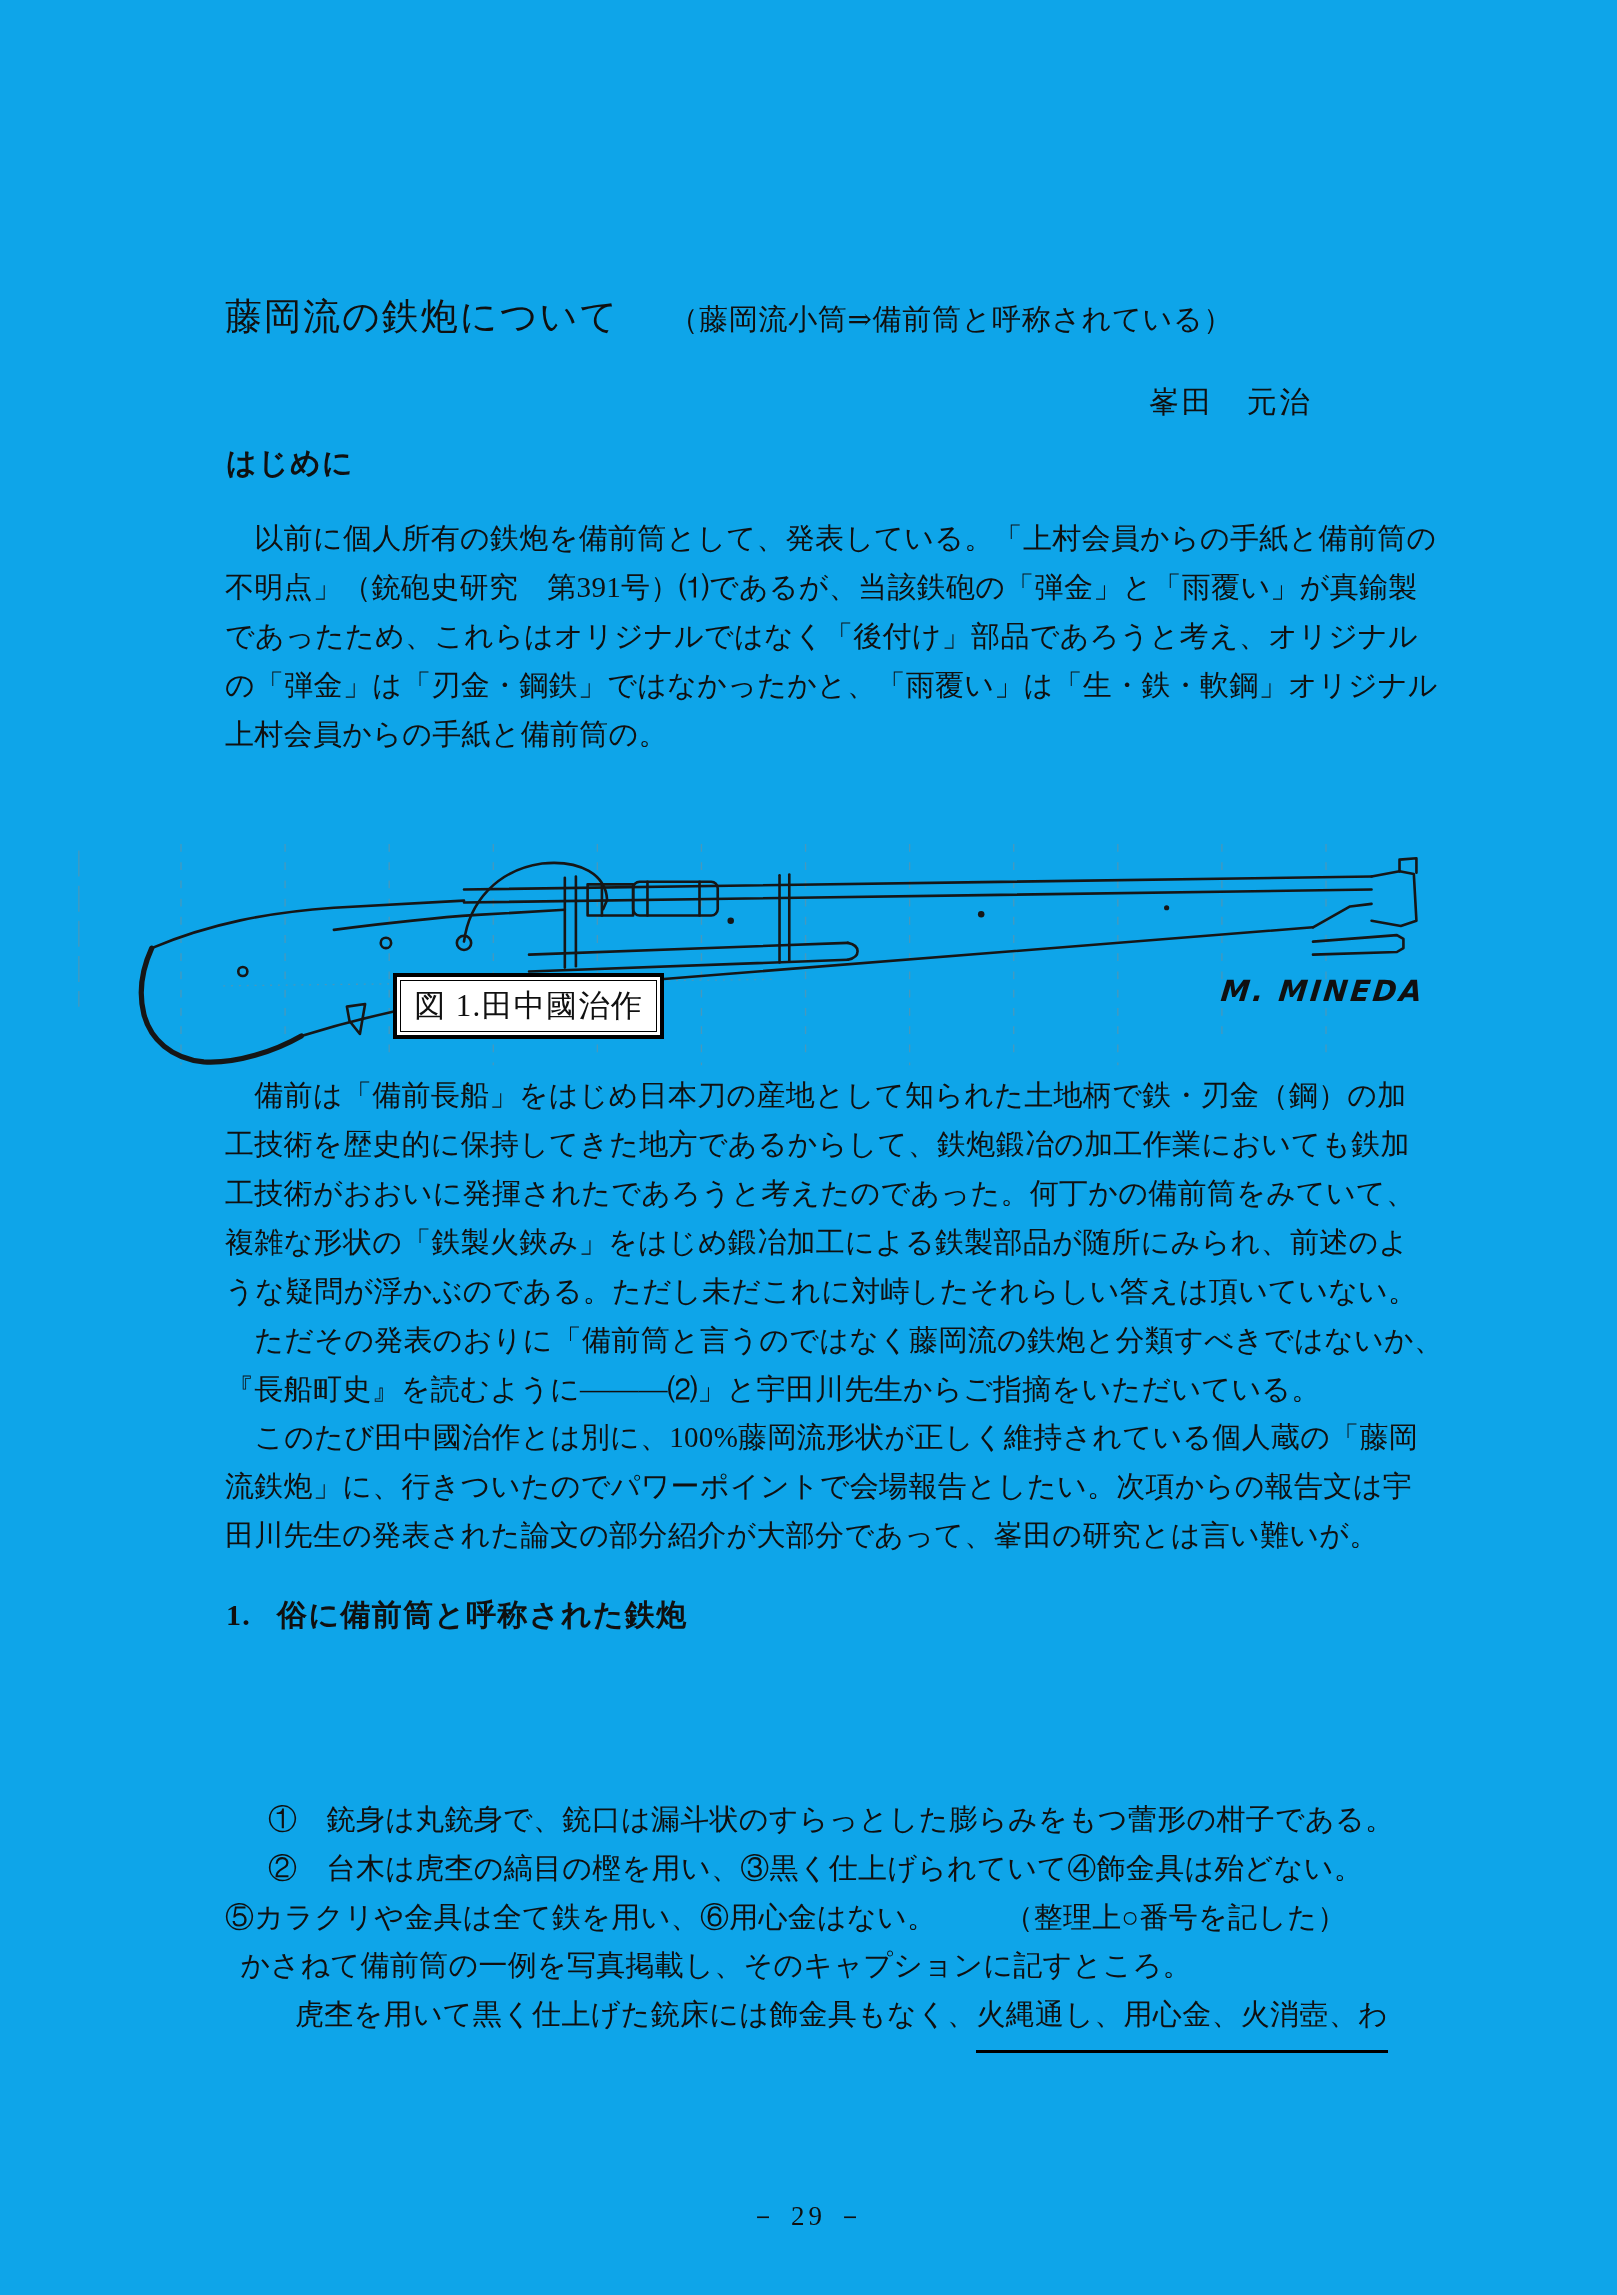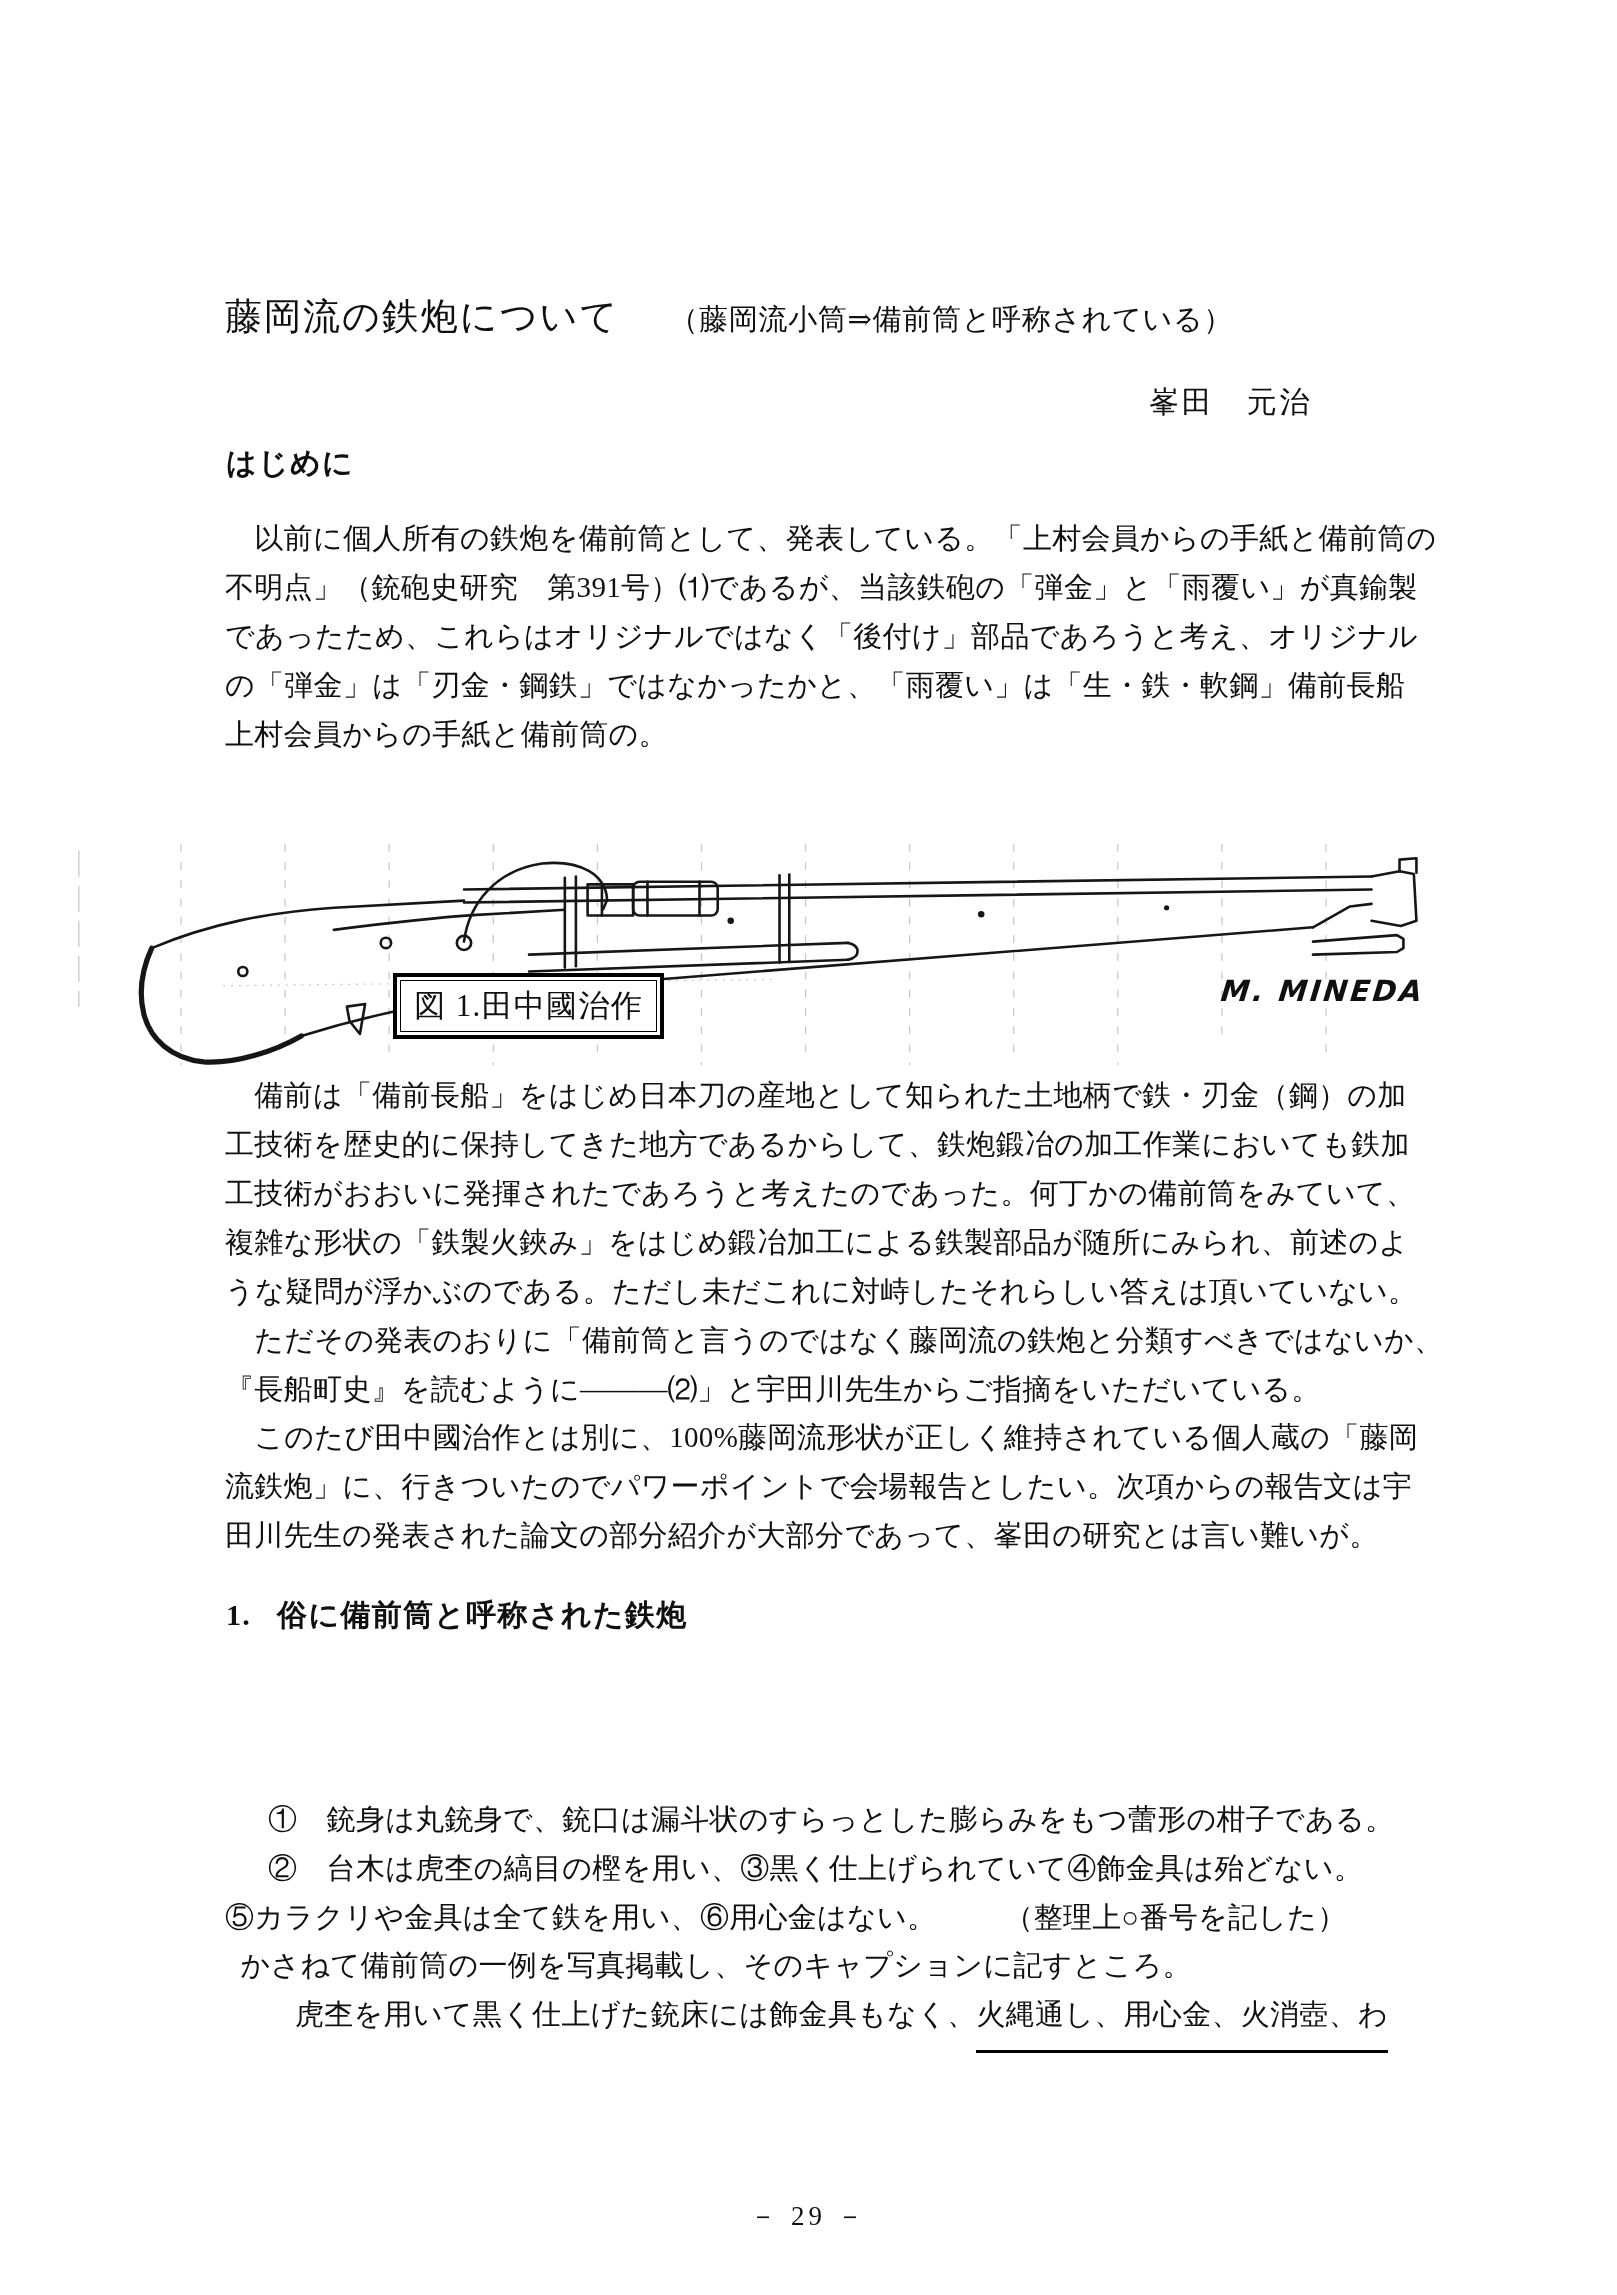--- a/index.html
+++ b/index.html
@@ -1,17 +1,17 @@
 <!DOCTYPE html>
 <html style="font-size:10.4px"><head>
 <meta charset="utf-8">
 <style>
   html,body{margin:0;padding:0;background:#777;}
   .page{
-    position:relative; width:1617px; height:2295px; background:#ffffff;
+    position:relative; width:1617px; height:2295px; background:#0ea5e9;
     font-family:"Liberation Serif","DejaVu Serif",serif; color:#101010;
     overflow:hidden;
   }
   .abs{position:absolute;}
   .title-row{top:292px; left:225px; width:1174px; white-space:nowrap;}
   .title{font-size:37px; letter-spacing:2px;}
   .title-note{font-size:29px; margin-left:50px; letter-spacing:0.7px;}
   .author-row{top:382px; left:225px; width:1167px; text-align:right; padding-right:0;}
   .author{font-size:30px; margin-right:80px; letter-spacing:2.6px;}
   .gothic{font-family:Liberation Serif, serif; font-weight:bold;}
@@ -55,21 +55,21 @@
   <div class="abs author-row">
     <span class="author">峯田　元治</span>
   </div>
 
   <div class="abs intro-heading gothic">はじめに</div>
 
   <div class="abs para" style="top:514px">
     <div>　以前に個人所有の鉄炮を備前筒として、発表している。「上村会員からの手紙と備前筒の</div>
     <div>不明点」（銃砲史研究　第391号）⑴であるが、当該鉄砲の「弾金」と「雨覆い」が真鍮製</div>
     <div>であったため、これらはオリジナルではなく「後付け」部品であろうと考え、オリジナル</div>
-    <div>の「弾金」は「刃金・鋼鉄」ではなかったかと、「雨覆い」は「生・鉄・軟鋼」備前長船</div>
+    <div>の「弾金」は「刃金・鋼鉄」ではなかったかと、「雨覆い」は「生・鉄・軟鋼」オリジナル</div>
     <div>上村会員からの手紙と備前筒の。</div>
   </div>
 
 
   <div class="abs figure">
     <svg width="1363" height="229" viewBox="0 0 2090 352">
 
       <g>
         <line class="grid-line" x1="8" y1="10" x2="8" y2="250" stroke-dasharray="40 14"></line>
         <line class="grid-line" x1="165" y1="0" x2="165" y2="340" stroke-dasharray="12 16"></line>

